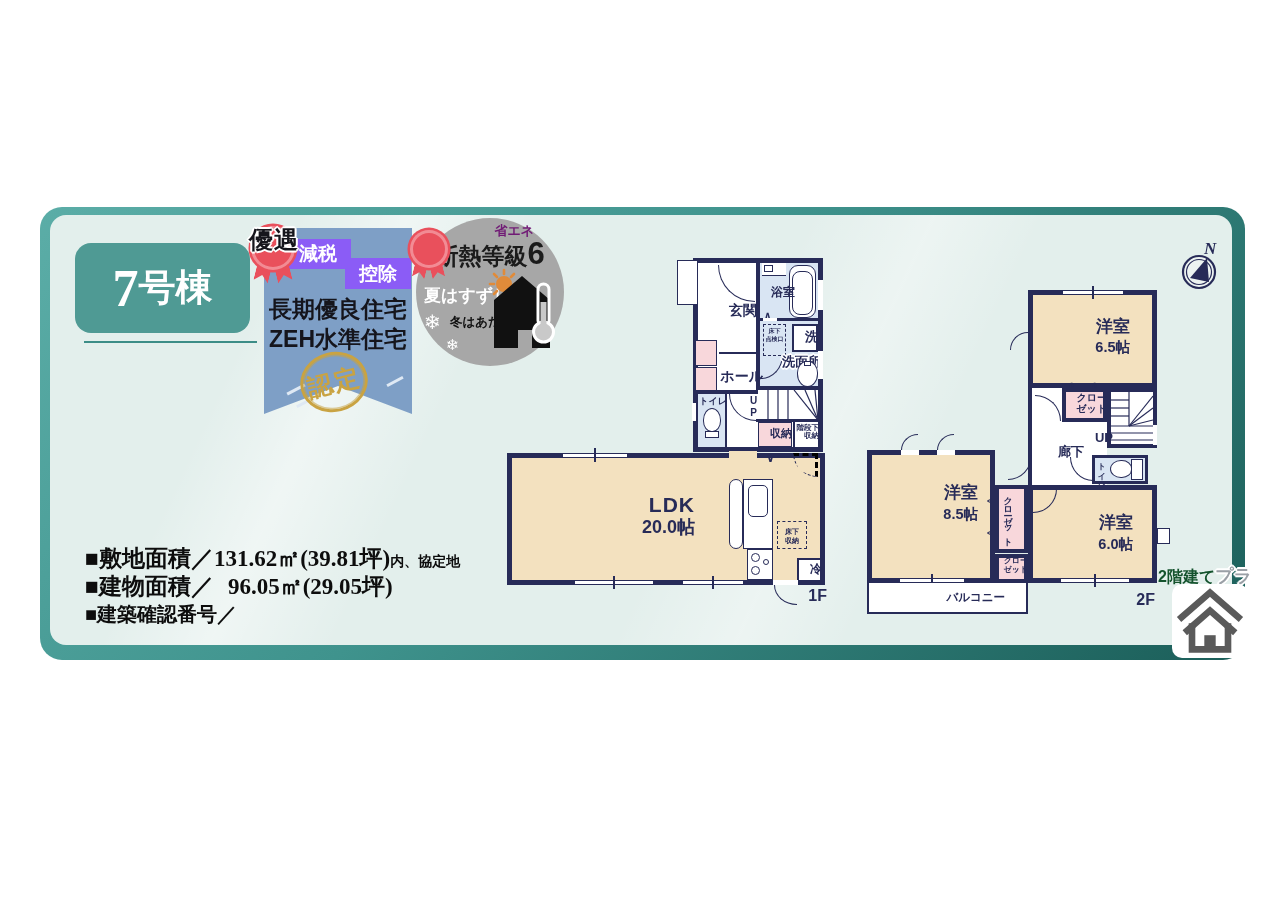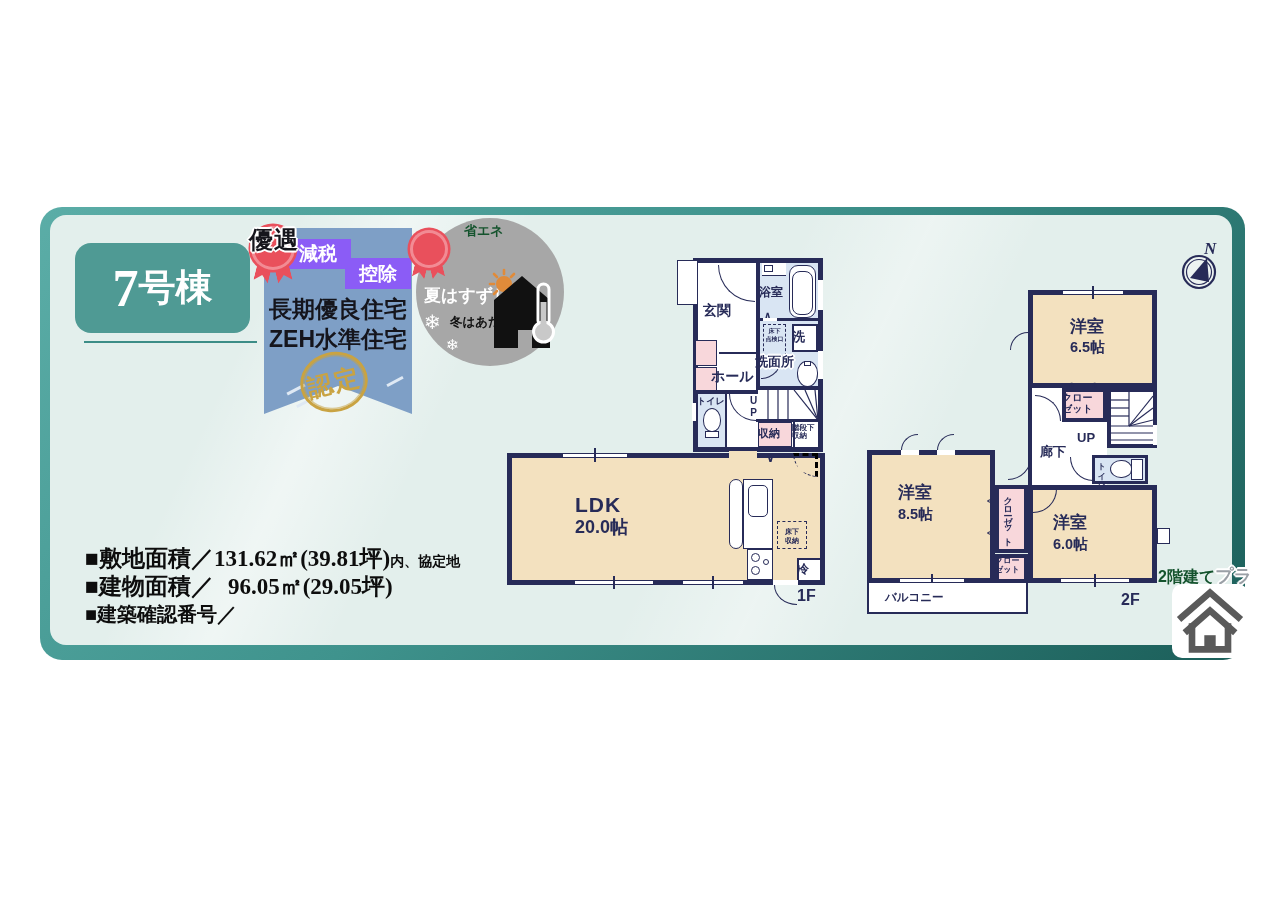--- a/index.html
+++ b/index.html
@@ -1,19 +1,19 @@
 <!DOCTYPE html>
 <html><head>
 <meta charset="utf-8">
 <style>
   html,body{margin:0;padding:0;background:#ffffff;width:1280px;height:905px;overflow:hidden;}
   body{font-family:"Liberation Sans","DejaVu Sans",sans-serif;}
   .abs{position:absolute;box-sizing:border-box;}
   .pre{white-space:pre-line;}
-  .lbl{position:absolute;box-sizing:border-box;color:#272b58;font-weight:bold;text-align:left;line-height:1.12;}
+  .lbl{position:absolute;box-sizing:border-box;color:#272b58;font-weight:bold;text-align:right;line-height:1.12;}
   .outline-w{text-shadow:-1px -1px 0 #fff,1px -1px 0 #fff,-1px 1px 0 #fff,1px 1px 0 #fff,0 -2px 0 #fff,0 2px 0 #fff,-2px 0 0 #fff,2px 0 0 #fff;}
   .wall{position:absolute;background:#272b58;box-sizing:border-box;}
   .room{position:absolute;box-sizing:border-box;border:5px solid #272b58;}
   .white-gap{position:absolute;background:#ffffff;box-sizing:border-box;border-top:1px solid #272b58;border-bottom:1px solid #272b58;}
   .tick{position:absolute;background:#272b58;}
   
   .arc{position:absolute;box-sizing:border-box;background:transparent;}
   .arc-bl{border-left:1.6px solid #272b58;border-bottom:1.6px solid #272b58;border-bottom-left-radius:100% 100%;}
   .arc-br{border-right:1.6px solid #272b58;border-bottom:1.6px solid #272b58;border-bottom-right-radius:100% 100%;}
   .arc-tl{border-left:1.6px solid #272b58;border-top:1.6px solid #272b58;border-top-left-radius:100% 100%;}
@@ -62,21 +62,24 @@
             display:flex;align-items:center;justify-content:center;">
   <span style="color:#c9a342;font-size:25px;font-weight:bold;letter-spacing:2px;">認定</span>
 </div>
 
 <div class="ribbon-tail" style="left:256px;top:258px;width:15px;height:24px;transform:rotate(14deg);"></div>
 <div class="ribbon-tail" style="left:275px;top:258px;width:15px;height:24px;transform:rotate(-14deg);"></div>
 <div class="rosette" style="left:251px;top:226px;width:44px;height:44px;"></div>
 <div class="abs outline-w" style="left:243px;top:224px;width:62px;text-align:center;font-size:24px;font-weight:bold;color:#15151c;letter-spacing:1px;">優遇</div>
 
 <div class="abs" style="left:416px;top:218px;width:148px;height:148px;border-radius:50%;background:#a7a7a7;">
-  <div class="abs" style="left:48px;top:4px;width:70px;text-align:left;font-size:13px;font-weight:bold;color:#14532d;">省エネ</div>
+  <div class="abs" style="left:48px;top:4px;width:70px;text-align:right;font-size:13px;font-weight:bold;color:#701a75;">省エネ</div>
+  <div class="abs" style="left:0px;top:18px;width:148px;text-align:center;color:#1b1b1b;">
+    <span style="font-size:23px;font-weight:bold;">断熱等級</span><span style="font-size:31px;font-weight:bold;">6</span>
+  </div>
   <div class="ribbon-tail" style="left:-2px;top:40px;width:13px;height:20px;transform:rotate(14deg);"></div>
   <div class="ribbon-tail" style="left:14px;top:40px;width:13px;height:20px;transform:rotate(-14deg);"></div>
   <div class="rosette" style="left:-6px;top:12px;width:38px;height:38px;"></div>
   <div class="abs" style="left:8px;top:66px;font-size:17px;font-weight:bold;color:#fff;">夏はすずしく</div>
   <div class="abs" style="left:34px;top:96px;font-size:12.5px;font-weight:bold;color:#111;">冬はあたたかい</div>
   <div class="abs" style="left:8px;top:92px;font-size:20px;color:#fff;">❄</div>
   <div class="abs" style="left:30px;top:118px;font-size:15px;color:#fff;">❄</div>
   <svg class="abs" style="left:70px;top:44px;" width="78" height="90" viewBox="0 0 78 90">
     <g>
       <circle cx="18" cy="22" r="8" fill="#e08b3a"></circle>

